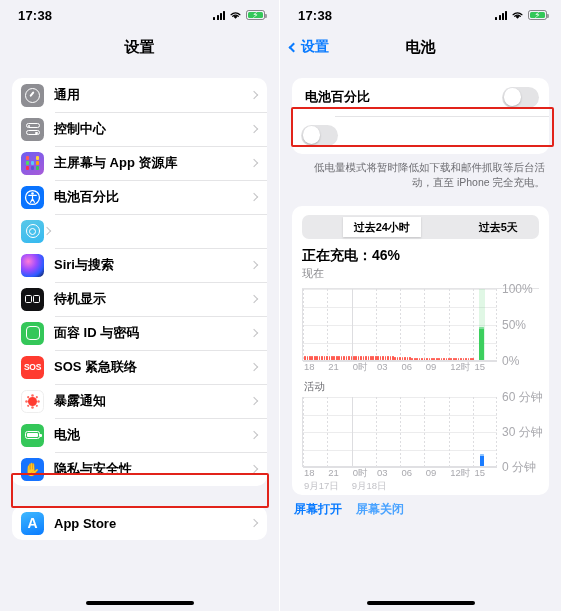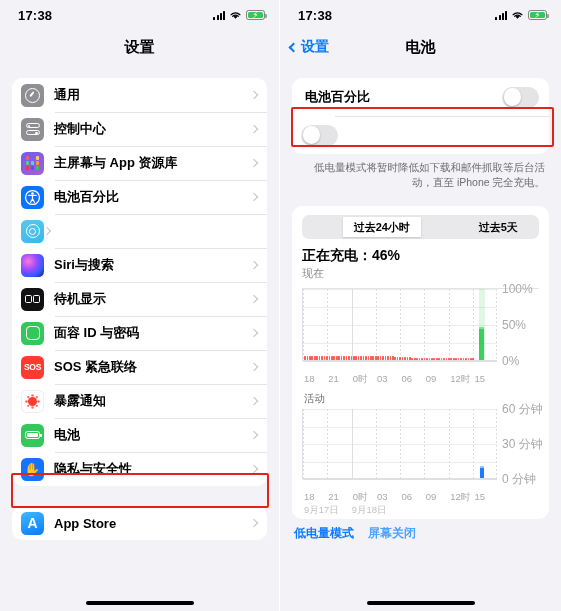--- a/index.html
+++ b/index.html
@@ -211,21 +211,21 @@
     height: 72px;
   }
   .plot.activity { height: 70px; }
   .gl { position: absolute; left: 0; right: 0; height: 1px; background: #ececed; }
   .vl { position: absolute; top: 0; bottom: 0; width: 1px;
         background: repeating-linear-gradient(to bottom,#dddde0 0 2px,transparent 2px 4px); }
   .vl.solid { background: #dddde0; }
   .axis-base { position: absolute; left: 0; right: 0; bottom: 0; height: 1px; background: #e0e0e3; }
   .ylabels { width: 42px; position: relative; }
   .ylab { position: absolute; left: 5px; font-size: 12px; color: #a9a9ae; transform: translateY(-50%); white-space: nowrap; text-align: right; }
-  .xlabels { position: relative; height: 13px; margin-top: 12px; }
+  .xlabels { position: relative; height: 13px; }
   .xlab { position: absolute; font-size: 9.5px; color: #a9a9ae; white-space: nowrap; }
   .dlab { position: absolute; font-size: 9.5px; color: #c2c2c7; white-space: nowrap; }
   .bar { position: absolute; bottom: 1px; border-radius: 0.5px; }
   .bar.red { background: #ff5c52; }
   .chargeband { position: absolute; top: 0; bottom: 1px; background: rgba(60,207,94,0.16); }
   .legend-row {
     display: flex; align-items: center; gap: 14px;
     margin: 6px 0 0 14px;
     font-size: 12px; font-weight: bold; color: #0a7bff;
   }
@@ -602,21 +602,21 @@
             <span class="xlab" style="left: 76%; top: 0px;">12时</span>
             <span class="xlab" style="left: 88.5%; top: 0px;">15</span>
             <span class="dlab" style="left: 1%; top: 13px;">9月17日</span>
             <span class="dlab" style="left: 25.5%; top: 13px;">9月18日</span>
           </div>
         <div style="width:42px"></div>
       </div>
     </div>
 
     <div class="legend-row">
-      <span>低电量模式</span>
+      <span>屏幕打开</span>
       <span style="color:#4aa3ff">屏幕关闭</span>
     </div>
 
     <div class="hl" style="left:11px; top:107px; width:263px; height:40px;"></div>
 
     <div class="home-ind"></div>
   </div>
 
 </div>
 

